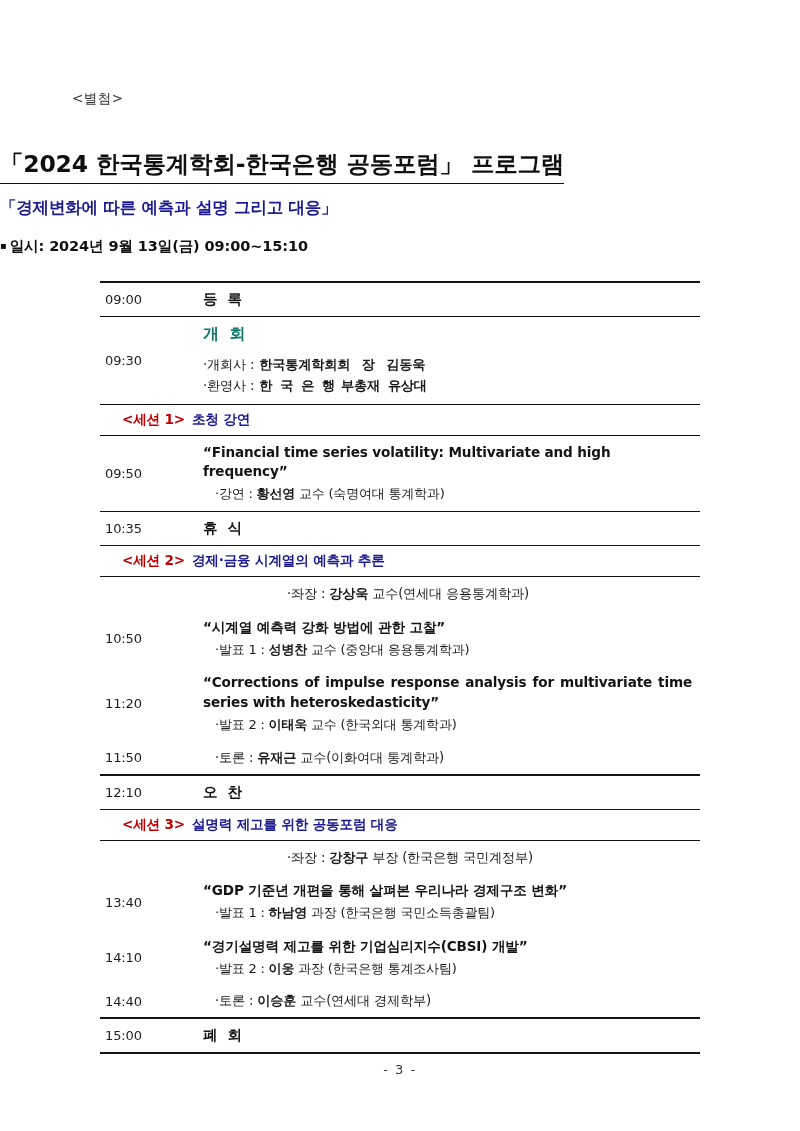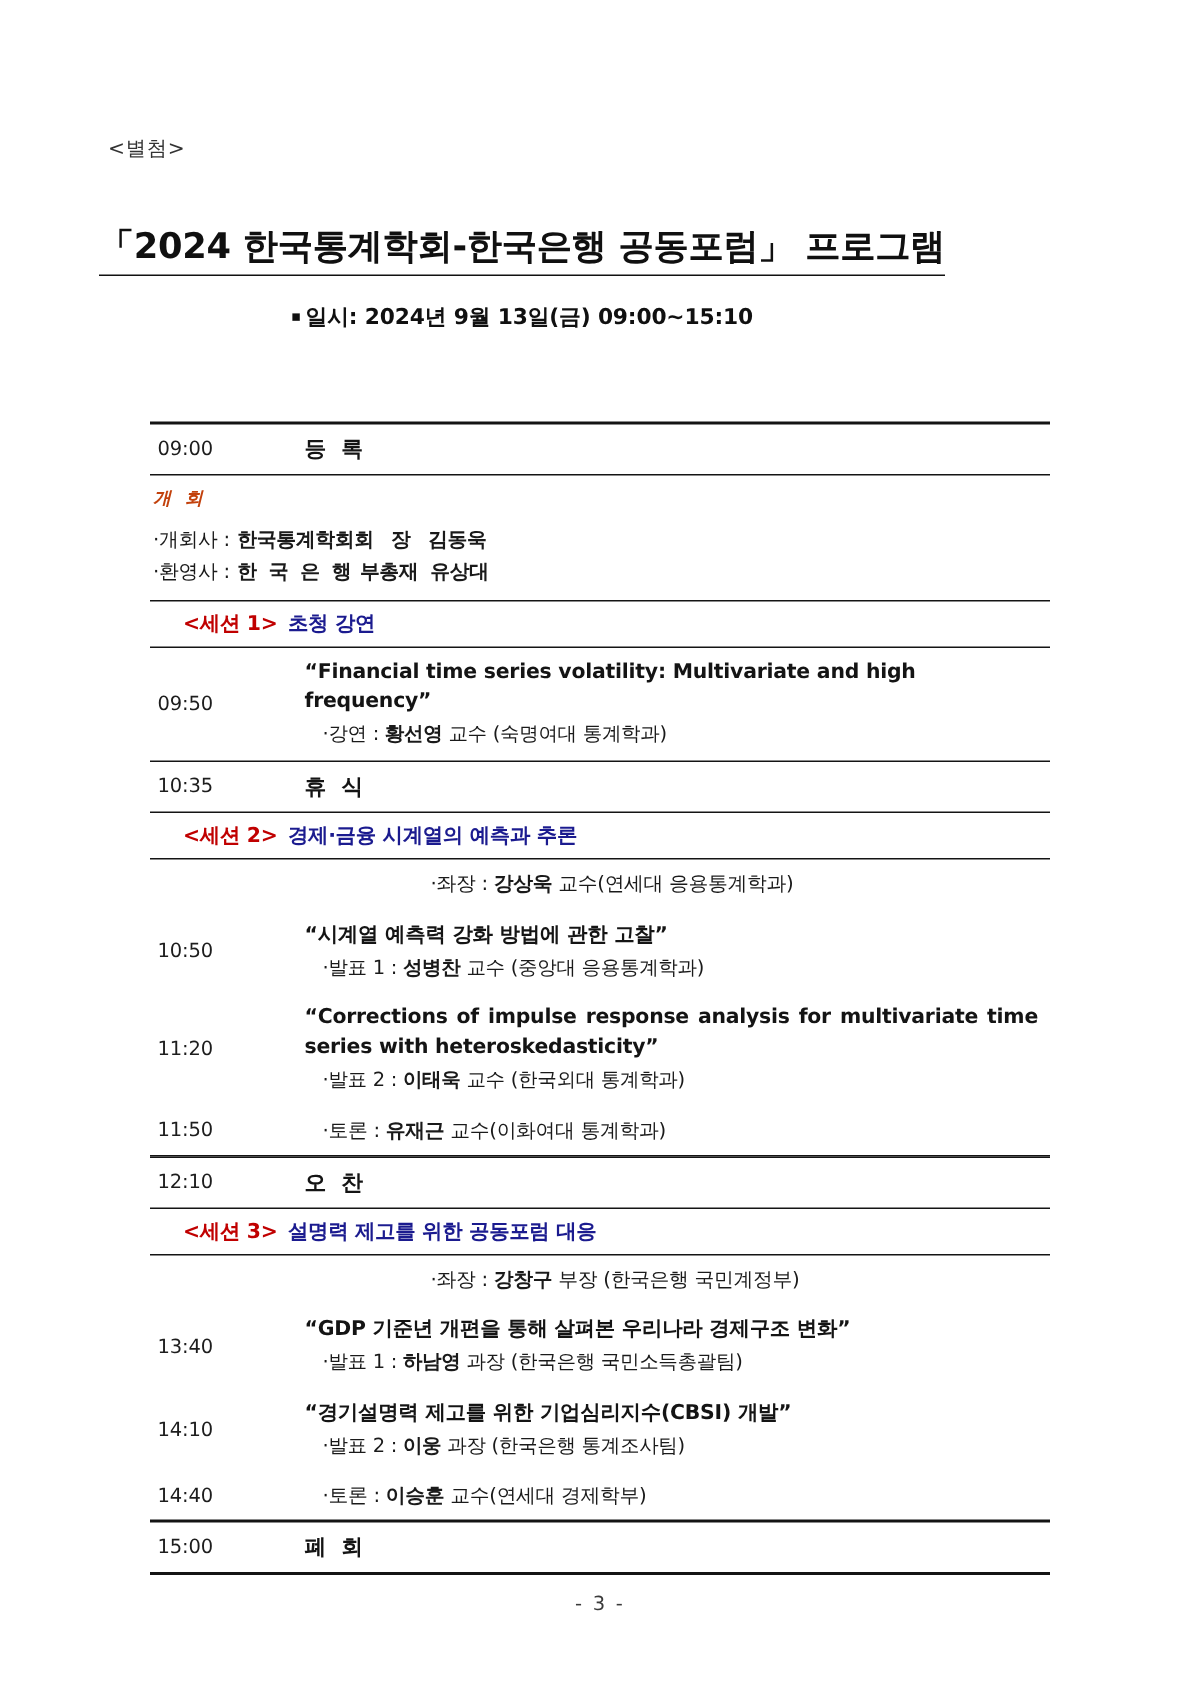--- a/index.html
+++ b/index.html
@@ -35,21 +35,20 @@
     color: #333;
     font-family: "DejaVu Sans", "Liberation Sans", sans-serif;
   }
 
   
   .heading {
     position: absolute;
     left: 0;
     top: 148px;
     width: 696px;
-    text-align: center;
   }
   .main-title {
     display: inline-block;
     font-size: 23.5px;
     font-weight: bold;
     color: #101010;
     letter-spacing: -0.2px;
     border-bottom: 1.6px solid #101010;
     padding-bottom: 3px;
     white-space: nowrap;
@@ -116,27 +115,26 @@
   .label-line {
     font-size: 14.5px;
     font-weight: bold;
     color: #141414;
     letter-spacing: 2.5px;
     padding-left: 2px;
   }
 
   
   .block-title {
-    font-size: 12px;
-    font-weight: bold;
-    color: #c2410c;
+    font-size: 16px;
+    font-weight: bold;
+    color: #0f766e;
     letter-spacing: 2.5px;
     padding-left: 2px;
     margin-bottom: 9px;
-    font-style: italic;
   }
   .detail {
     font-size: 13.2px;
     color: #1a1a1a;
     line-height: 1.62;
     letter-spacing: -0.2px;
     padding-left: 2px;
   }
   .detail .dot { margin-right: 1px; }
   .detail b { font-weight: bold; }
@@ -221,35 +219,37 @@
 </style>
 </head>
 <body>
 
 <div class="page">
 
   <div class="attach-marker">&lt;별첨&gt;</div>
 
   <div class="heading">
     <div class="main-title">「2024 한국통계학회-한국은행 공동포럼」 프로그램</div>
+    <div class="subtitle">「경제변화에 따른 예측과 설명 그리고 대응」</div>
     <div class="datebar">
       <span class="bullet">▪</span><span>일시: 2024년 9월 13일(금) 09:00~15:10</span>
     </div>
   </div>
 
   <div class="program">
 
     <div class="row">
       <div class="time">09:00</div>
       <div class="content">
         <div class="label-line">등 록</div>
       </div>
     </div>
 
     <div class="row">
+      <div class="time">09:30</div>
       <div class="content">
         <div class="block-title">개 회</div>
         <div class="detail">
           <span class="dot">·개회사 : </span><b>한국통계학회</b><b class="spaced">회 장</b>&nbsp;&nbsp;<b>김동욱</b>
         </div>
         <div class="detail">
           <span class="dot">·환영사 : </span><b class="spaced-sm">한 국 은 행</b>&nbsp;<b>부총재</b>&nbsp;&nbsp;<b>유상대</b>
         </div>
       </div>
     </div>

